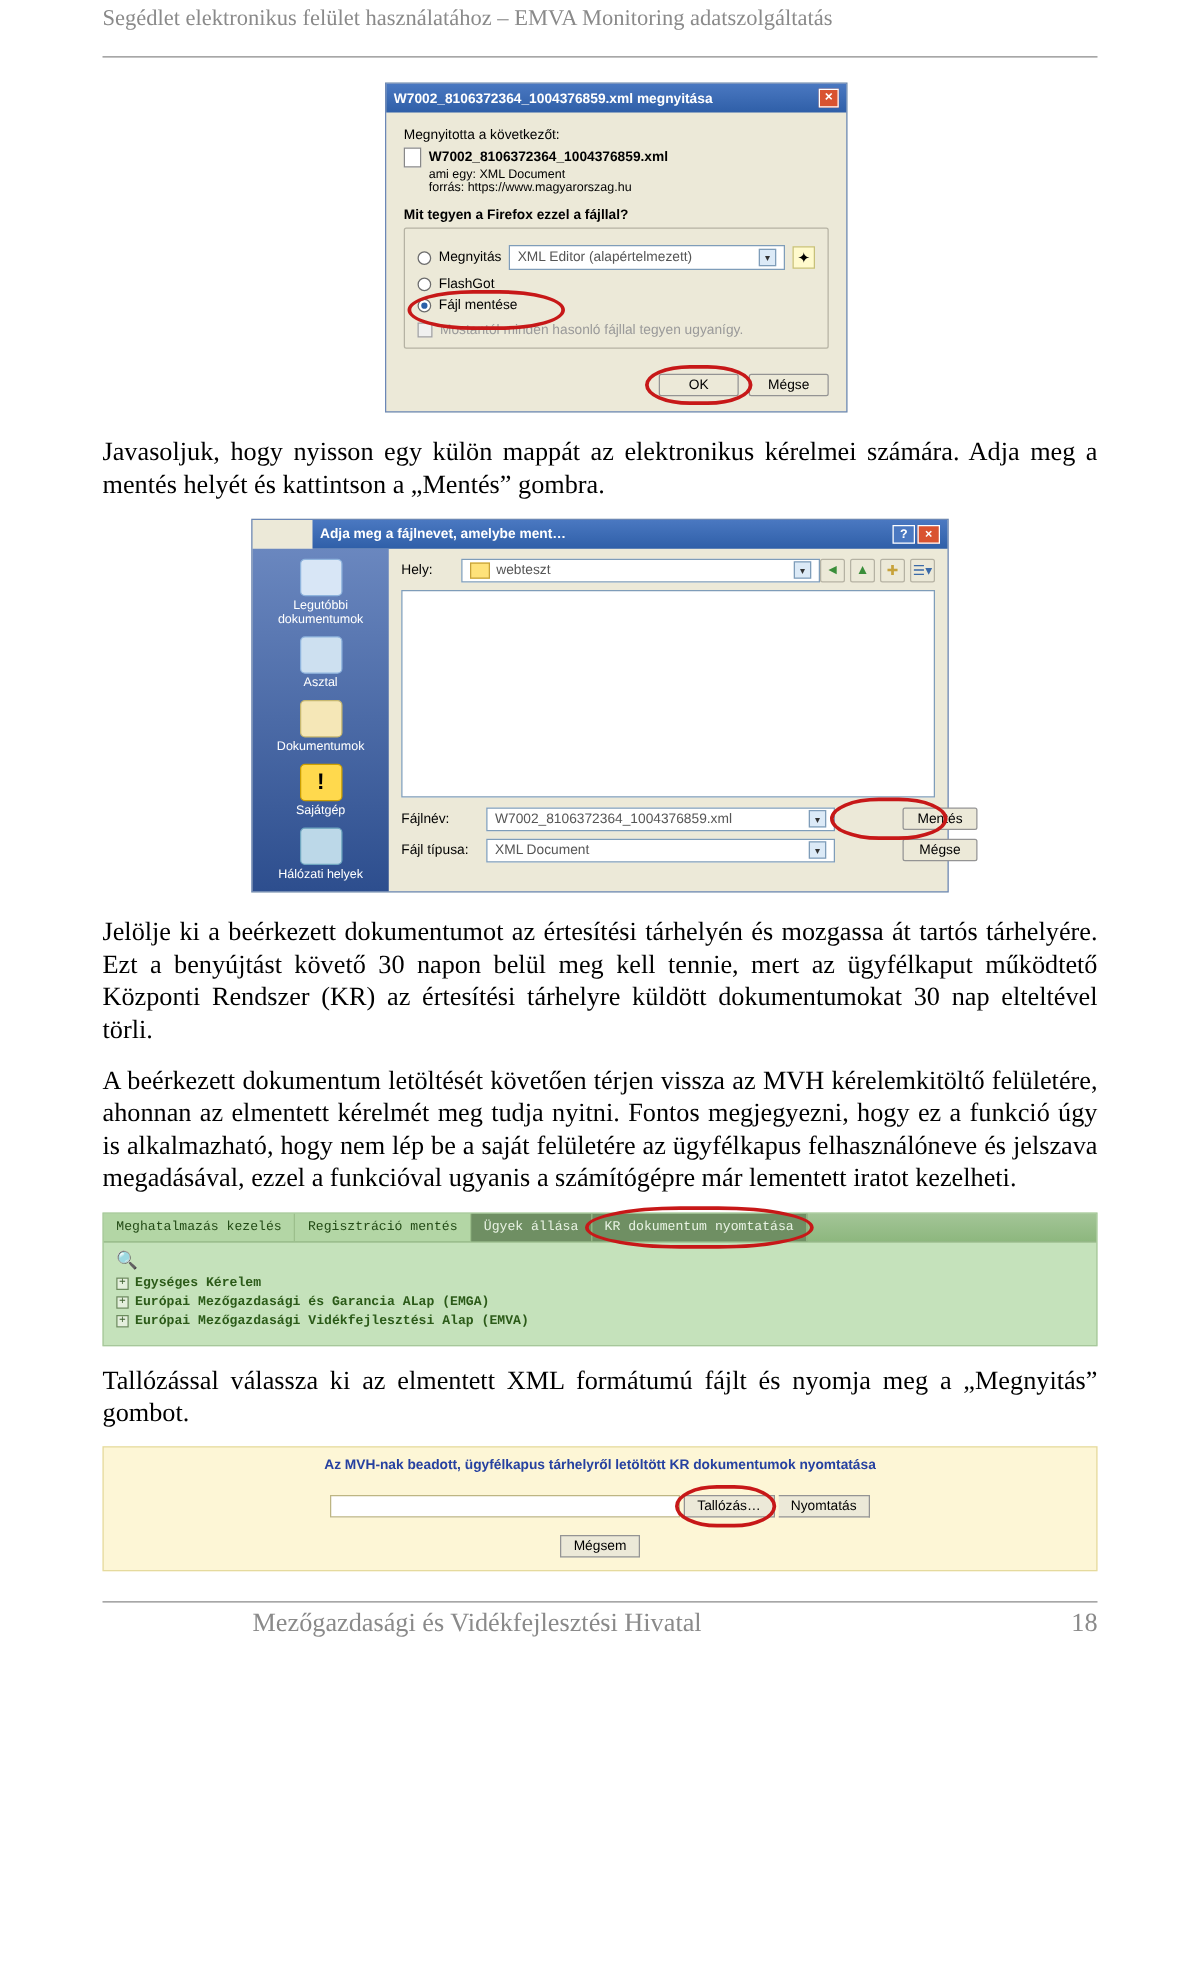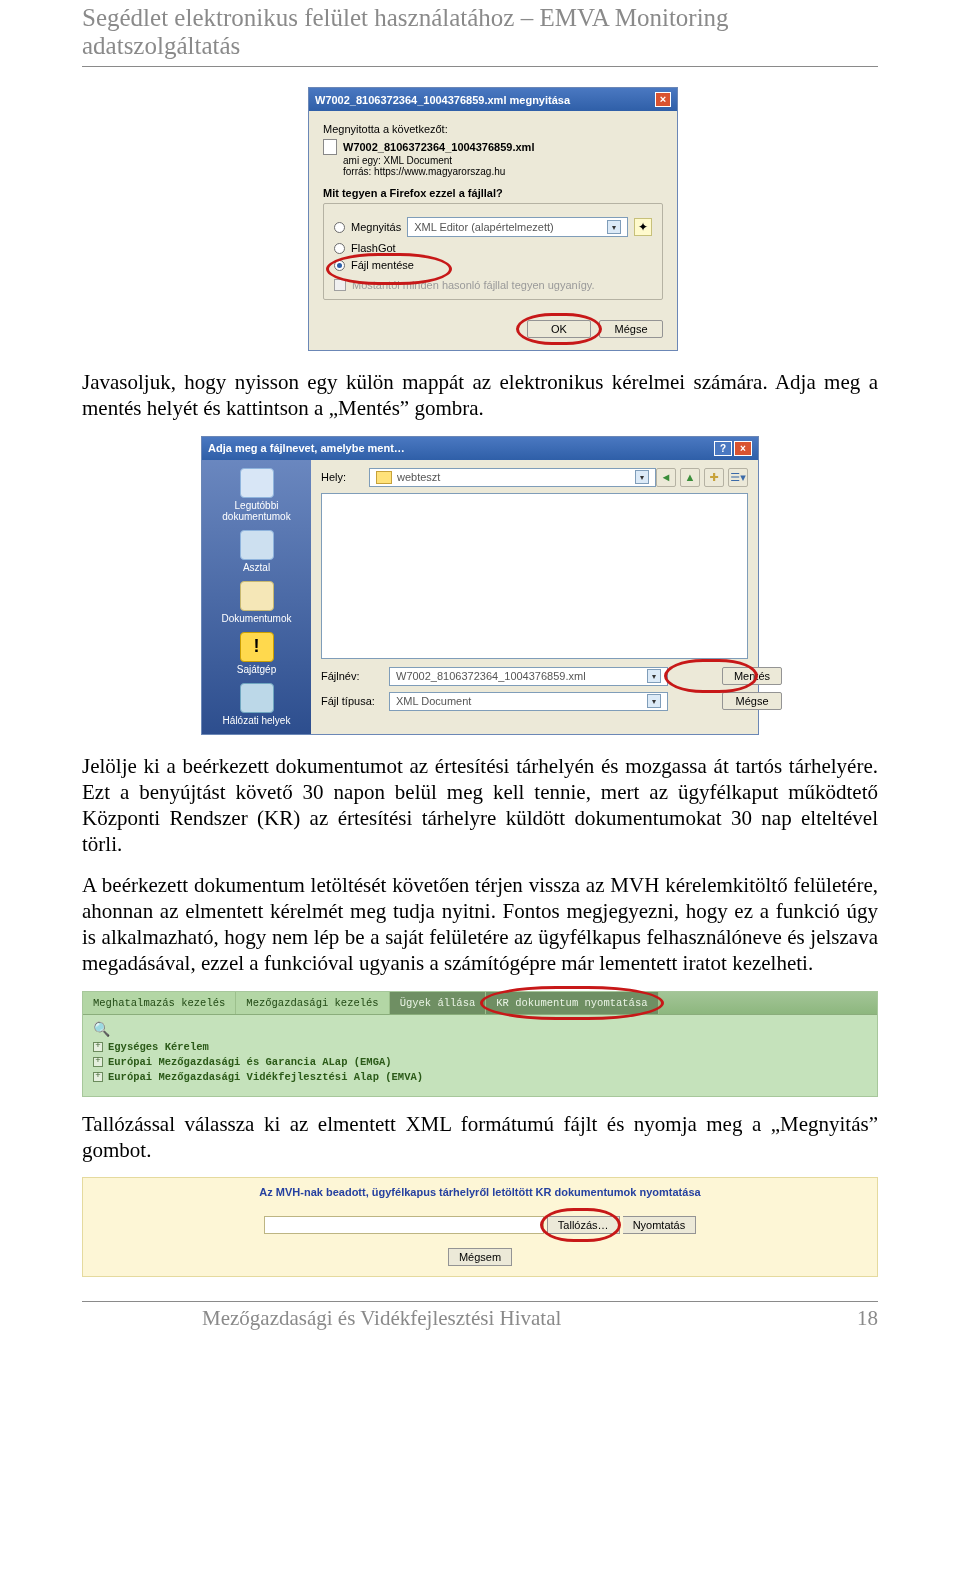--- a/index.html
+++ b/index.html
@@ -8,23 +8,23 @@
     background: #fff;
     font-family: "Times New Roman", Times, serif;
     color: #000;
     width: 960px;
   }
   .page {
     padding: 0 82px 30px 82px;
   }
   .doc-header {
     color: #8a8a8a;
-    font-size: 25px;
+    font-size: 18px;
     border-bottom: 1px solid #8a8a8a;
-    padding: 4px 0 6px 0;
+    padding: 4px 0 20px 0;
     margin-bottom: 20px;
   }
   .body-text {
     font-size: 21px;
     line-height: 1.25;
     text-align: justify;
     margin: 14px 0;
   }
   .screenshot-wrap {
     display: flex;
@@ -133,21 +133,21 @@
     background: #ece9d8;
     border: 1px solid #6b87b6;
     font-family: Tahoma, Arial, sans-serif;
     font-size: 11px;
   }
   .dlg2-title {
     background: linear-gradient(#4a78c1, #2f5fa8);
     color: #fff;
     font-weight: bold;
     padding: 4px 6px;
-    display:flex; justify-content:space-between; align-items:center;
+    display:flex; justify-content:space-between; align-items:center;margin-left:48px;
   }
   .dlg2-title-icons { display:flex; gap:2px; }
   .titlebar-btn { width:18px; height:15px; background:#4a78c1; border:1px solid #fff; color:#fff; text-align:center; font-size:10px; line-height:13px;}
   .titlebar-btn.close { background:#d95330; }
   .dlg2-body { display:flex; }
   .dlg2-sidebar {
     width: 109px;
     background: linear-gradient(#6a87bf, #2d4e8e);
     padding: 6px 4px;
     display:flex; flex-direction:column; gap:4px;
@@ -392,21 +392,21 @@
       </div>
     </div>
   </div>
 
   <div class="body-text">Jelölje ki a beérkezett dokumentumot az értesítési tárhelyén és mozgassa át tartós tárhelyére. Ezt a benyújtást követő 30 napon belül meg kell tennie, mert az ügyfélkaput működtető Központi Rendszer (KR) az értesítési tárhelyre küldött dokumentumokat 30 nap elteltével törli.</div>
   <div class="body-text">A beérkezett dokumentum letöltését követően térjen vissza az MVH kérelemkitöltő felületére, ahonnan az elmentett kérelmét meg tudja nyitni. Fontos megjegyezni, hogy ez a funkció úgy is alkalmazható, hogy nem lép be a saját felületére az ügyfélkapus felhasználóneve és jelszava megadásával, ezzel a funkcióval ugyanis a számítógépre már lementett iratot kezelheti.</div>
 
   <div class="green-panel">
     <div class="green-tabs">
       <div class="green-tab">Meghatalmazás kezelés</div>
-      <div class="green-tab">Mezőgazdasági kezelés</div>
+      <div class="green-tab">Regisztráció mentés</div>
       <div class="green-tab dark">Ügyek állása</div>
       <div class="green-tab dark dark-highlight">KR dokumentum nyomtatása</div>
     </div>
     <div class="green-body">
       <div class="search-ico">🔍</div>
       <div class="tree-row">
         <div class="tree-plus">+</div>
         <span class="tree-label">Egységes Kérelem</span>
       </div>
       <div class="tree-row">

